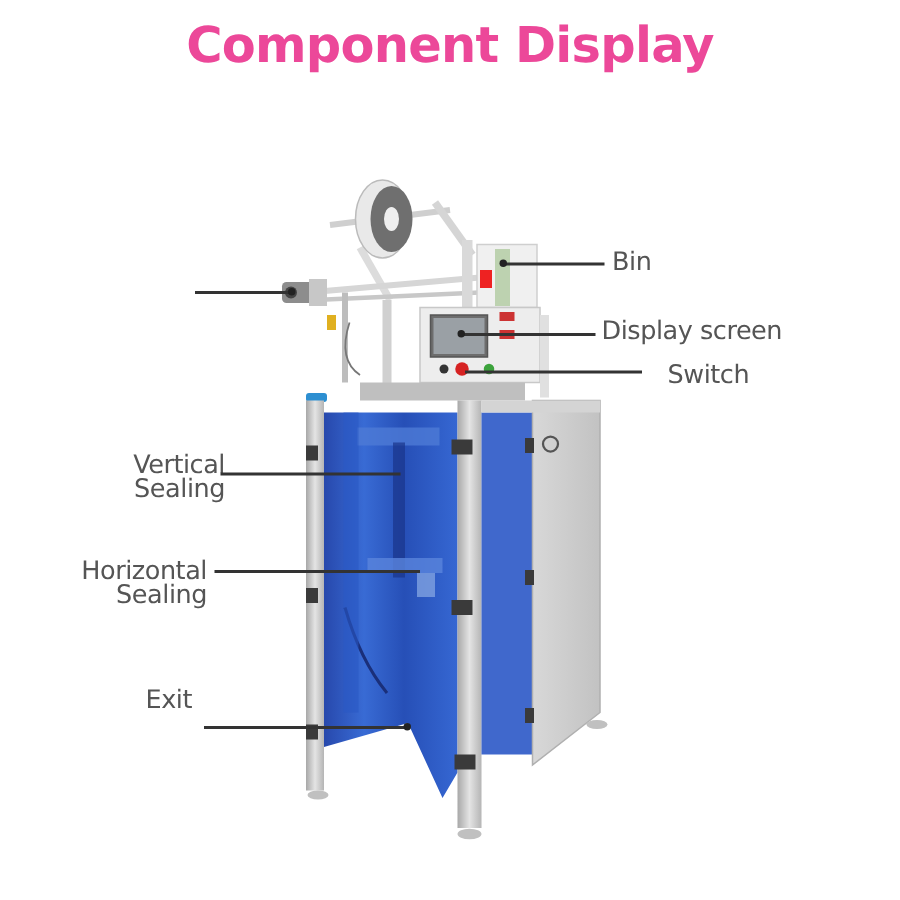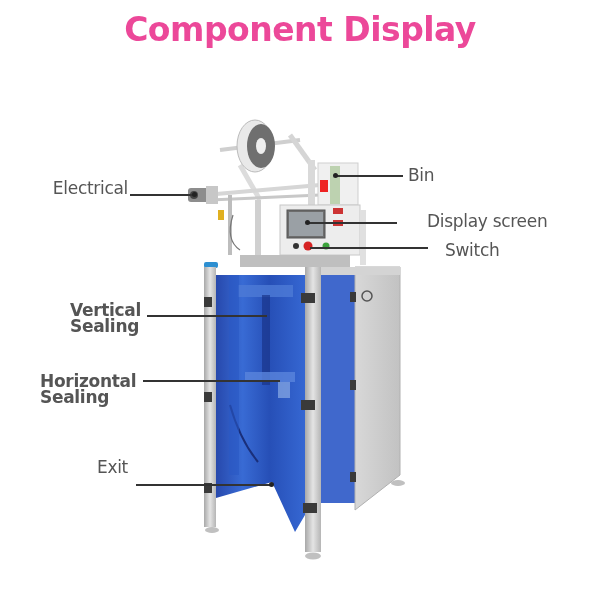--- a/index.html
+++ b/index.html
@@ -10,21 +10,21 @@
       position: absolute; left: 0; top: 10px; width: 600px; text-align: center;
       font-family: "DejaVu Sans", sans-serif; font-weight: bold; font-size: 33px;
       color: #ec4899; letter-spacing: -0.5px;
     }
 
     .label {
       position: absolute; font-size: 17px; line-height: 16px; color: #555;
       font-family: "DejaVu Sans", sans-serif; font-weight: normal; letter-spacing: -0.3px; text-align: right;
     }
     .label.right-align { text-align: right; }
-    .label.center-align { text-align: left; font-weight: bold; }
+    .label.center-align { text-align: right; }
 
     .leader { position: absolute; height: 1.5px; background: #333; }
     .dot { position: absolute; width: 5px; height: 5px; border-radius: 50%; background: #222; }
 
     svg.machine { position: absolute; left: 0; top: 0; }
   </style>
 </head>
 <body>
 
 <div class="title">Component Display</div>
@@ -126,30 +126,29 @@
   </g>
 
   <g>
     <ellipse cx="212" cy="530" rx="7" ry="3" fill="#c0c0c0"></ellipse>
     <ellipse cx="313" cy="556" rx="8" ry="3.5" fill="#c0c0c0"></ellipse>
     <ellipse cx="398" cy="483" rx="7" ry="3" fill="#c0c0c0"></ellipse>
   </g>
 </svg>
 
 <div class="label right-align" style="left:30px; top:180px; width:98px;">
-  <div>Electrical</div>
 </div>
 <div class="leader" style="left:130px; top:194px; width:64px;"></div>
 <div class="dot" style="left:192px; top:192px;"></div>
 
 <div class="label" style="left:408px; top:167px;">Bin</div>
 <div class="leader" style="left:336px; top:175px; width:67px;"></div>
 <div class="dot" style="left:333px; top:173px;"></div>
 
-<div class="label" style="left:401px; top:213px;margin-left:26px;">Display screen</div>
+<div class="label" style="left:401px; top:213px;">Display screen</div>
 <div class="leader" style="left:308px; top:222px; width:89px;"></div>
 <div class="dot" style="left:305px; top:220px;"></div>
 
 <div class="label" style="left:433px; top:242px;margin-left:12px;">Switch</div>
 <div class="leader" style="left:310px; top:247px; width:118px;"></div>
 
 <div class="label center-align" style="left:70px; top:302px; width:80px;">
   <div>Vertical</div>
   <div>Sealing</div>
 </div>

